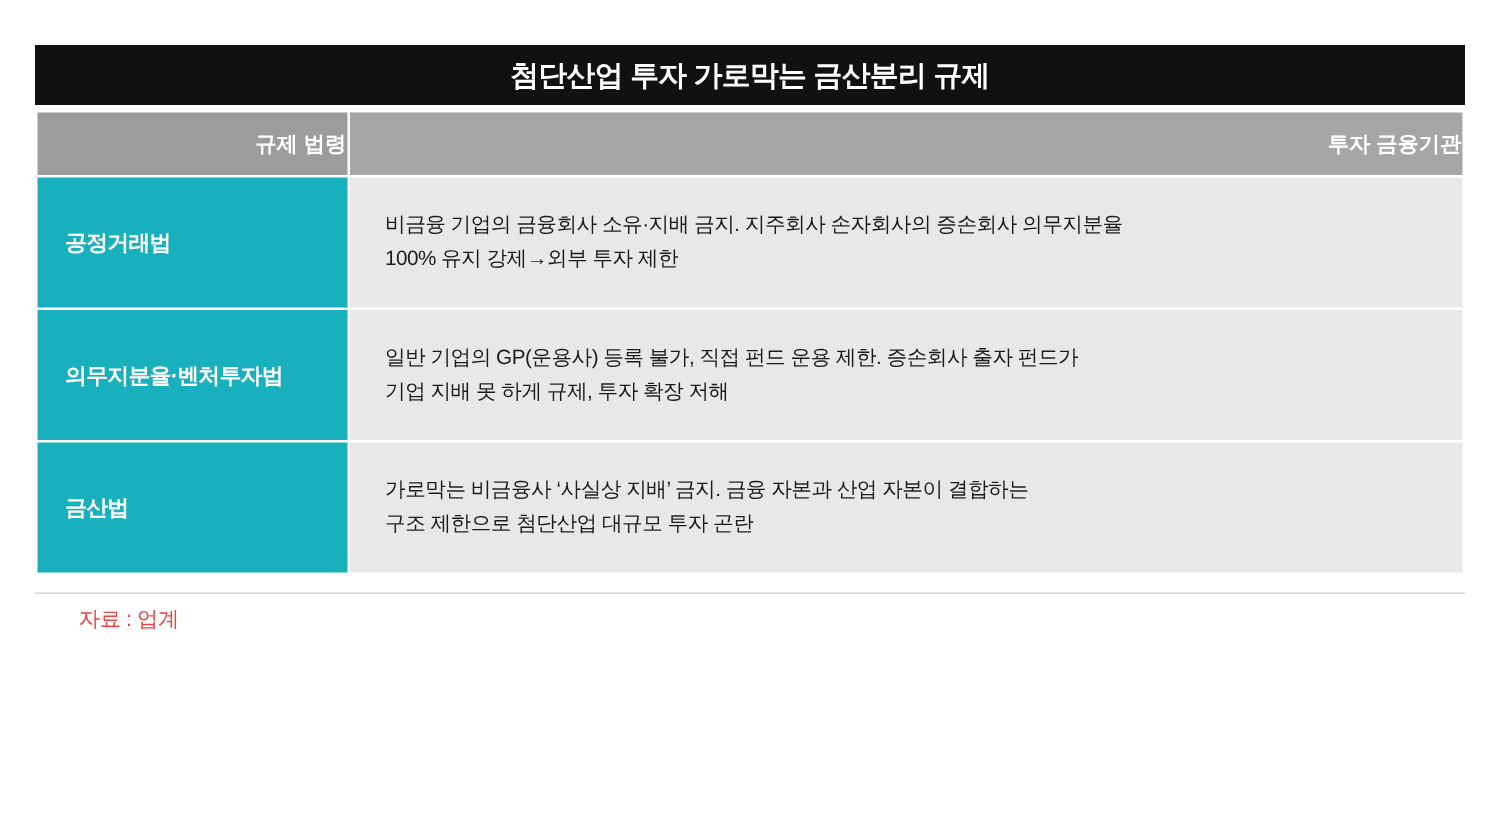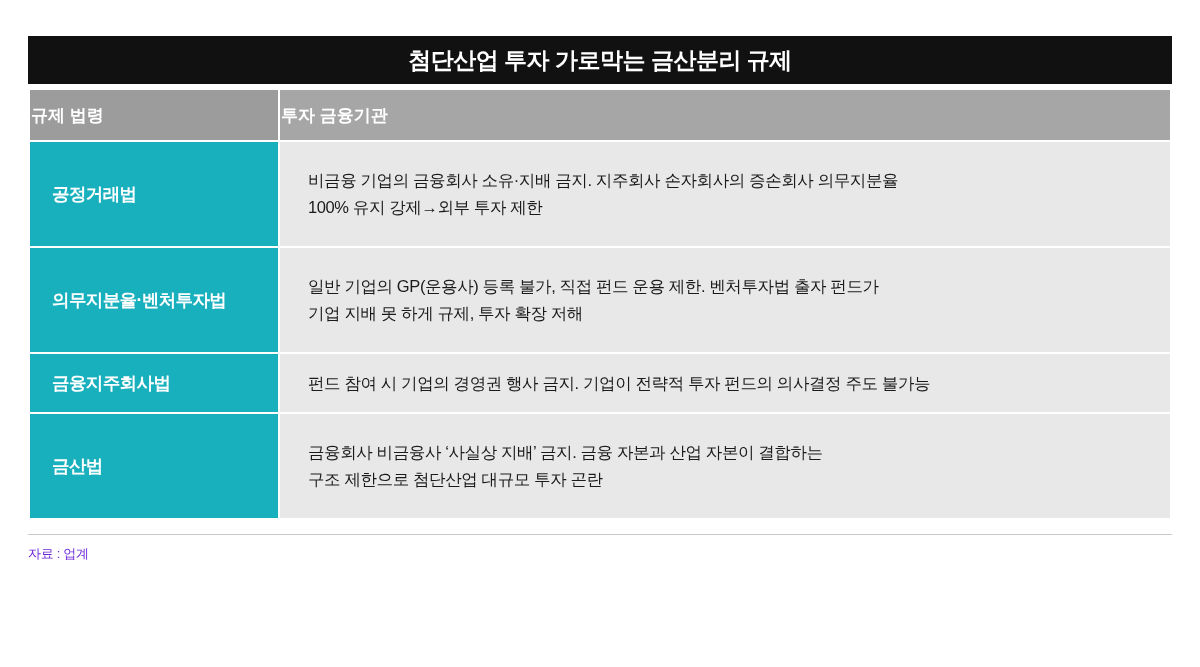--- a/index.html
+++ b/index.html
@@ -42,21 +42,21 @@
     margin-top: 4px;
   }
 
   table.reg-table col.col-law { width: 250px; }
 
   .head-cell {
     background: #a6a6a6;
     color: #ffffff;
     font-size: 17px;
     font-weight: bold;
-    text-align: left;
+    text-align: right;
     height: 48px;
     vertical-align: middle;
     border: 2px solid #ffffff;
   }
   .head-cell.head-law {
     background: #9c9c9c;
   }
 
   .law-cell {
     background: #19b0bd;
@@ -89,23 +89,24 @@
 
   tr.row-short .law-cell,
   tr.row-short .desc-cell { height: 58px; }
 
   .source-wrap {
     margin-top: 14px;
     border-top: 1px solid #c9c9c9;
     padding-top: 9px;
   }
   .source-text {
-    font-size: 13px;
-    color: #6d28d9;
+    font-size: 17px;
+    color: #ef4444;
     letter-spacing: -0.3px;
+    margin-left: 35px;
   }
 </style>
 </head>
 <body>
 
 <div class="infographic">
 
   <div class="title-bar">
     <span>첨단산업 투자 가로막는 금산분리 규제</span>
   </div>
@@ -127,37 +128,31 @@
         <td class="law-cell">공정거래법</td>
         <td class="desc-cell">
           <span class="line">비금융 기업의 금융회사 소유·지배 금지. 지주회사 손자회사의 증손회사 의무지분율</span>
           <span class="line">100% 유지 강제→외부 투자 제한</span>
         </td>
       </tr>
 
       <tr class="row-tall">
         <td class="law-cell">의무지분율·벤처투자법</td>
         <td class="desc-cell">
-          <span class="line">일반 기업의 GP(운용사) 등록 불가, 직접 펀드 운용 제한. 벤처투자법 출자 펀드가</span>
+          <span class="line">일반 기업의 GP(운용사) 등록 불가, 직접 펀드 운용 제한. 증손회사 출자 펀드가</span>
           <span class="line">기업 지배 못 하게 규제, 투자 확장 저해</span>
         </td>
       </tr>
 
 
-      <tr class="row-short">
-        <td class="law-cell">금융지주회사법</td>
-        <td class="desc-cell">
-          <span class="line">펀드 참여 시 기업의 경영권 행사 금지. 기업이 전략적 투자 펀드의 의사결정 주도 불가능</span>
-        </td>
-      </tr>
 
       <tr class="row-tall">
         <td class="law-cell">금산법</td>
         <td class="desc-cell">
-          <span class="line">금융회사 비금융사 ‘사실상 지배’ 금지. 금융 자본과 산업 자본이 결합하는</span>
+          <span class="line">가로막는 비금융사 ‘사실상 지배’ 금지. 금융 자본과 산업 자본이 결합하는</span>
           <span class="line">구조 제한으로 첨단산업 대규모 투자 곤란</span>
         </td>
       </tr>
 
     </tbody>
   </table>
 
   <div class="source-wrap">
     <span class="source-text">자료 : 업계</span>
   </div>

